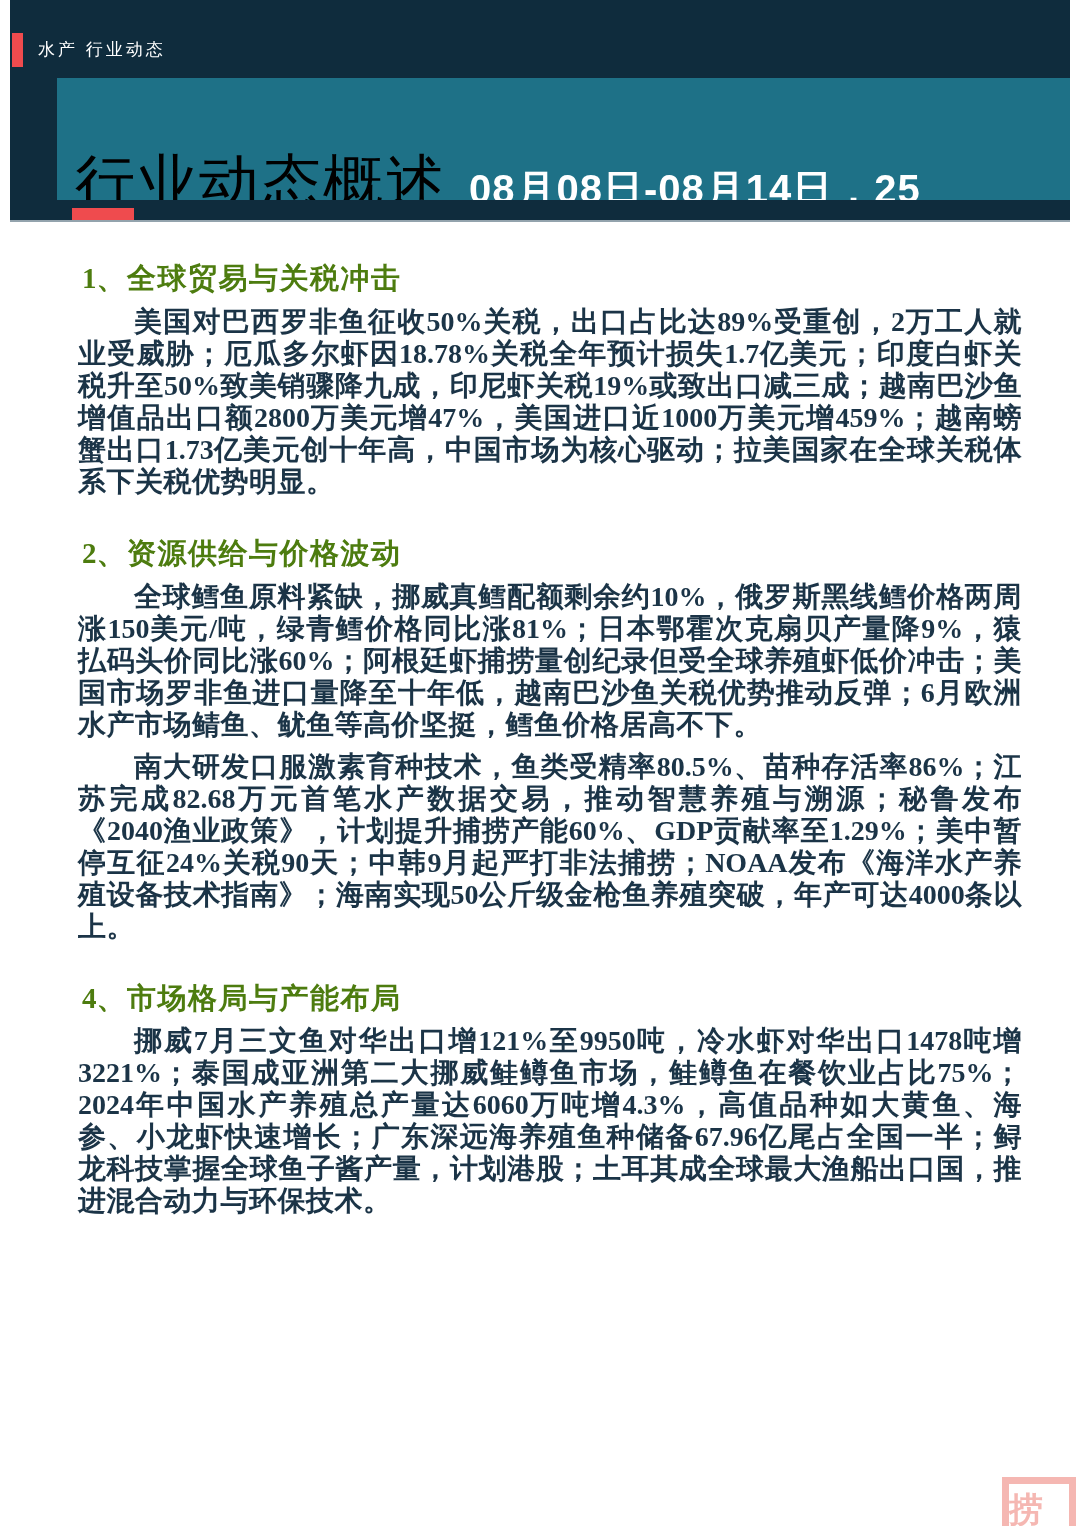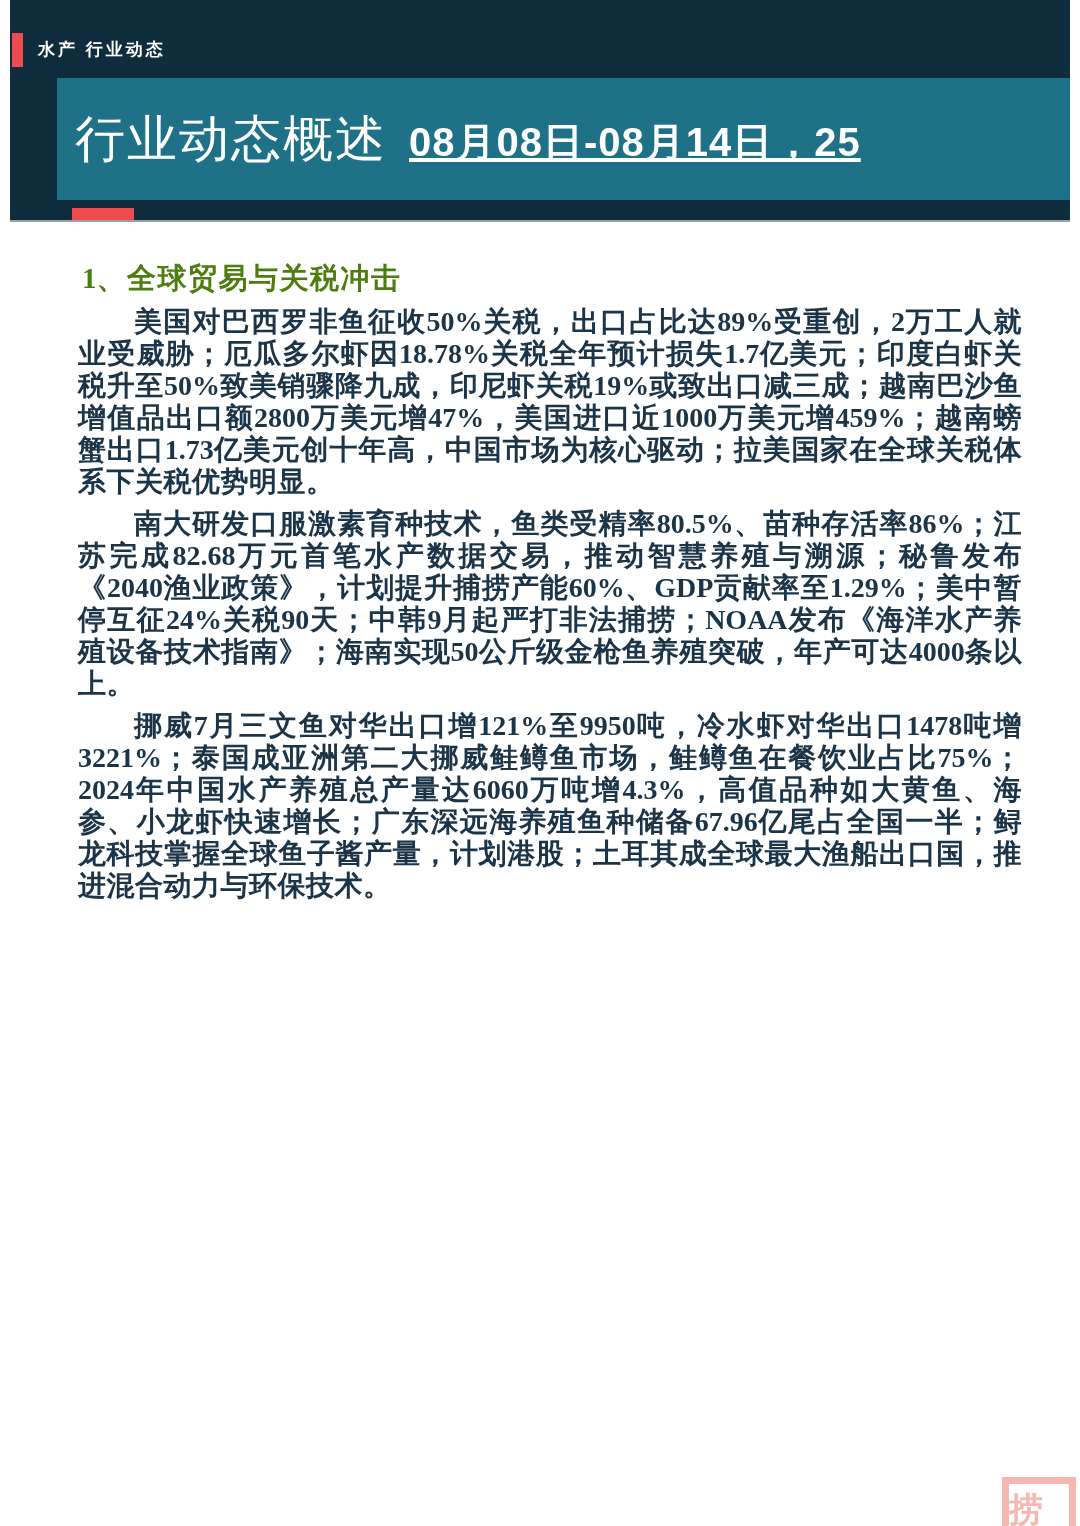--- a/index.html
+++ b/index.html
@@ -19,32 +19,32 @@
     border-bottom: 2px solid #93a3ad;
   }
   .red-tick {
     position: absolute; left: 2px; top: 33px;
     width: 11px; height: 34px;
     background: #ef4b4e;
   }
   .kicker {
     position: absolute; left: 28px; top: 38px;
     font-size: 17px; color: #ffffff;
-    letter-spacing: 3px; font-weight: 700;
+    letter-spacing: 3px; font-weight: 400;
   }
   .band {
     position: absolute; left: 47px; right: 0; top: 78px; height: 122px;
     background: #1e7187;
     display: flex; align-items: baseline;
     padding-left: 18px; box-sizing: border-box;
     white-space: nowrap; overflow: hidden;
   }
   .band .title {
-    font-size: 50px; font-weight: 400; color: #ffffff;
-    line-height: 122px; letter-spacing: 2px;
+    font-size: 60px; font-weight: 400; color: #000000;
+    line-height: 122px; letter-spacing: 2px; margin-top: 44px;
   }
   .band .daterange {
     font-size: 40px; font-weight: bold; color: #ffffff;
     margin-left: 22px; letter-spacing: 1px; text-decoration: underline;
   }
   .red-block {
     position: absolute; left: 62px; bottom: 0;
     width: 62px; height: 12px;
     background: #ef4b4e;
   }
@@ -104,27 +104,30 @@
   </header>
 
   <main class="content">
 
     <section class="sec">
       <h2 class="sec-h"><span class="latin">1</span>、全球贸易与关税冲击</h2>
       <p class="para">美国对巴西罗非鱼征收<span class="latin">50%</span>关税，出口占比达<span class="latin">89%</span>受重创，<span class="latin">2</span>万工人就业受威胁；厄瓜多尔虾因<span class="latin">18.78%</span>关税全年预计损失<span class="latin">1.7</span>亿美元；印度白虾关税升至<span class="latin">50%</span>致美销骤降九成，印尼虾关税<span class="latin">19%</span>或致出口减三成；越南巴沙鱼增值品出口额<span class="latin">2800</span>万美元增<span class="latin">47%</span>，美国进口近<span class="latin">1000</span>万美元增<span class="latin">459%</span>；越南螃蟹出口<span class="latin">1.73</span>亿美元创十年高，中国市场为核心驱动；拉美国家在全球关税体系下关税优势明显。</p>
     </section>
 
     <section class="sec">
+      <h2 class="sec-h"><span class="latin">2</span>、资源供给与价格波动</h2>
+      <p class="para">全球鳕鱼原料紧缺，挪威真鳕配额剩余约<span class="latin">10%</span>，俄罗斯黑线鳕价格两周涨<span class="latin">150</span>美元<span class="latin">/</span>吨，绿青鳕价格同比涨<span class="latin">81%</span>；日本鄂霍次克扇贝产量降<span class="latin">9%</span>，猿払码头价同比涨<span class="latin">60%</span>；阿根廷虾捕捞量创纪录但受全球养殖虾低价冲击；美国市场罗非鱼进口量降至十年低，越南巴沙鱼关税优势推动反弹；<span class="latin">6</span>月欧洲水产市场鲭鱼、鱿鱼等高价坚挺，鳕鱼价格居高不下。</p>
     </section>
 
     <section class="sec">
       <p class="para">南大研发口服激素育种技术，鱼类受精率<span class="latin">80.5%</span>、苗种存活率<span class="latin">86%</span>；江苏完成<span class="latin">82.68</span>万元首笔水产数据交易，推动智慧养殖与溯源；秘鲁发布《<span class="latin">2040</span>渔业政策》，计划提升捕捞产能<span class="latin">60%</span>、<span class="latin">GDP</span>贡献率至<span class="latin">1.29%</span>；美中暂停互征<span class="latin">24%</span>关税<span class="latin">90</span>天；中韩<span class="latin">9</span>月起严打非法捕捞；<span class="latin">NOAA</span>发布《海洋水产养殖设备技术指南》；海南实现<span class="latin">50</span>公斤级金枪鱼养殖突破，年产可达<span class="latin">4000</span>条以上。</p>
     </section>
 
     <section class="sec">
+      <h2 class="sec-h"><span class="latin">4</span>、市场格局与产能布局</h2>
       <p class="para">挪威<span class="latin">7</span>月三文鱼对华出口增<span class="latin">121%</span>至<span class="latin">9950</span>吨，冷水虾对华出口<span class="latin">1478</span>吨增<span class="latin">3221%</span>；泰国成亚洲第二大挪威鲑鳟鱼市场，鲑鳟鱼在餐饮业占比<span class="latin">75%</span>；<span class="latin">2024</span>年中国水产养殖总产量达<span class="latin">6060</span>万吨增<span class="latin">4.3%</span>，高值品种如大黄鱼、海参、小龙虾快速增长；广东深远海养殖鱼种储备<span class="latin">67.96</span>亿尾占全国一半；鲟龙科技掌握全球鱼子酱产量，计划港股；土耳其成全球最大渔船出口国，推进混合动力与环保技术。</p>
     </section>
 
   </main>
 
   <div class="stamp">
     <span>捞鱼</span>
   </div>
 
 </div>

